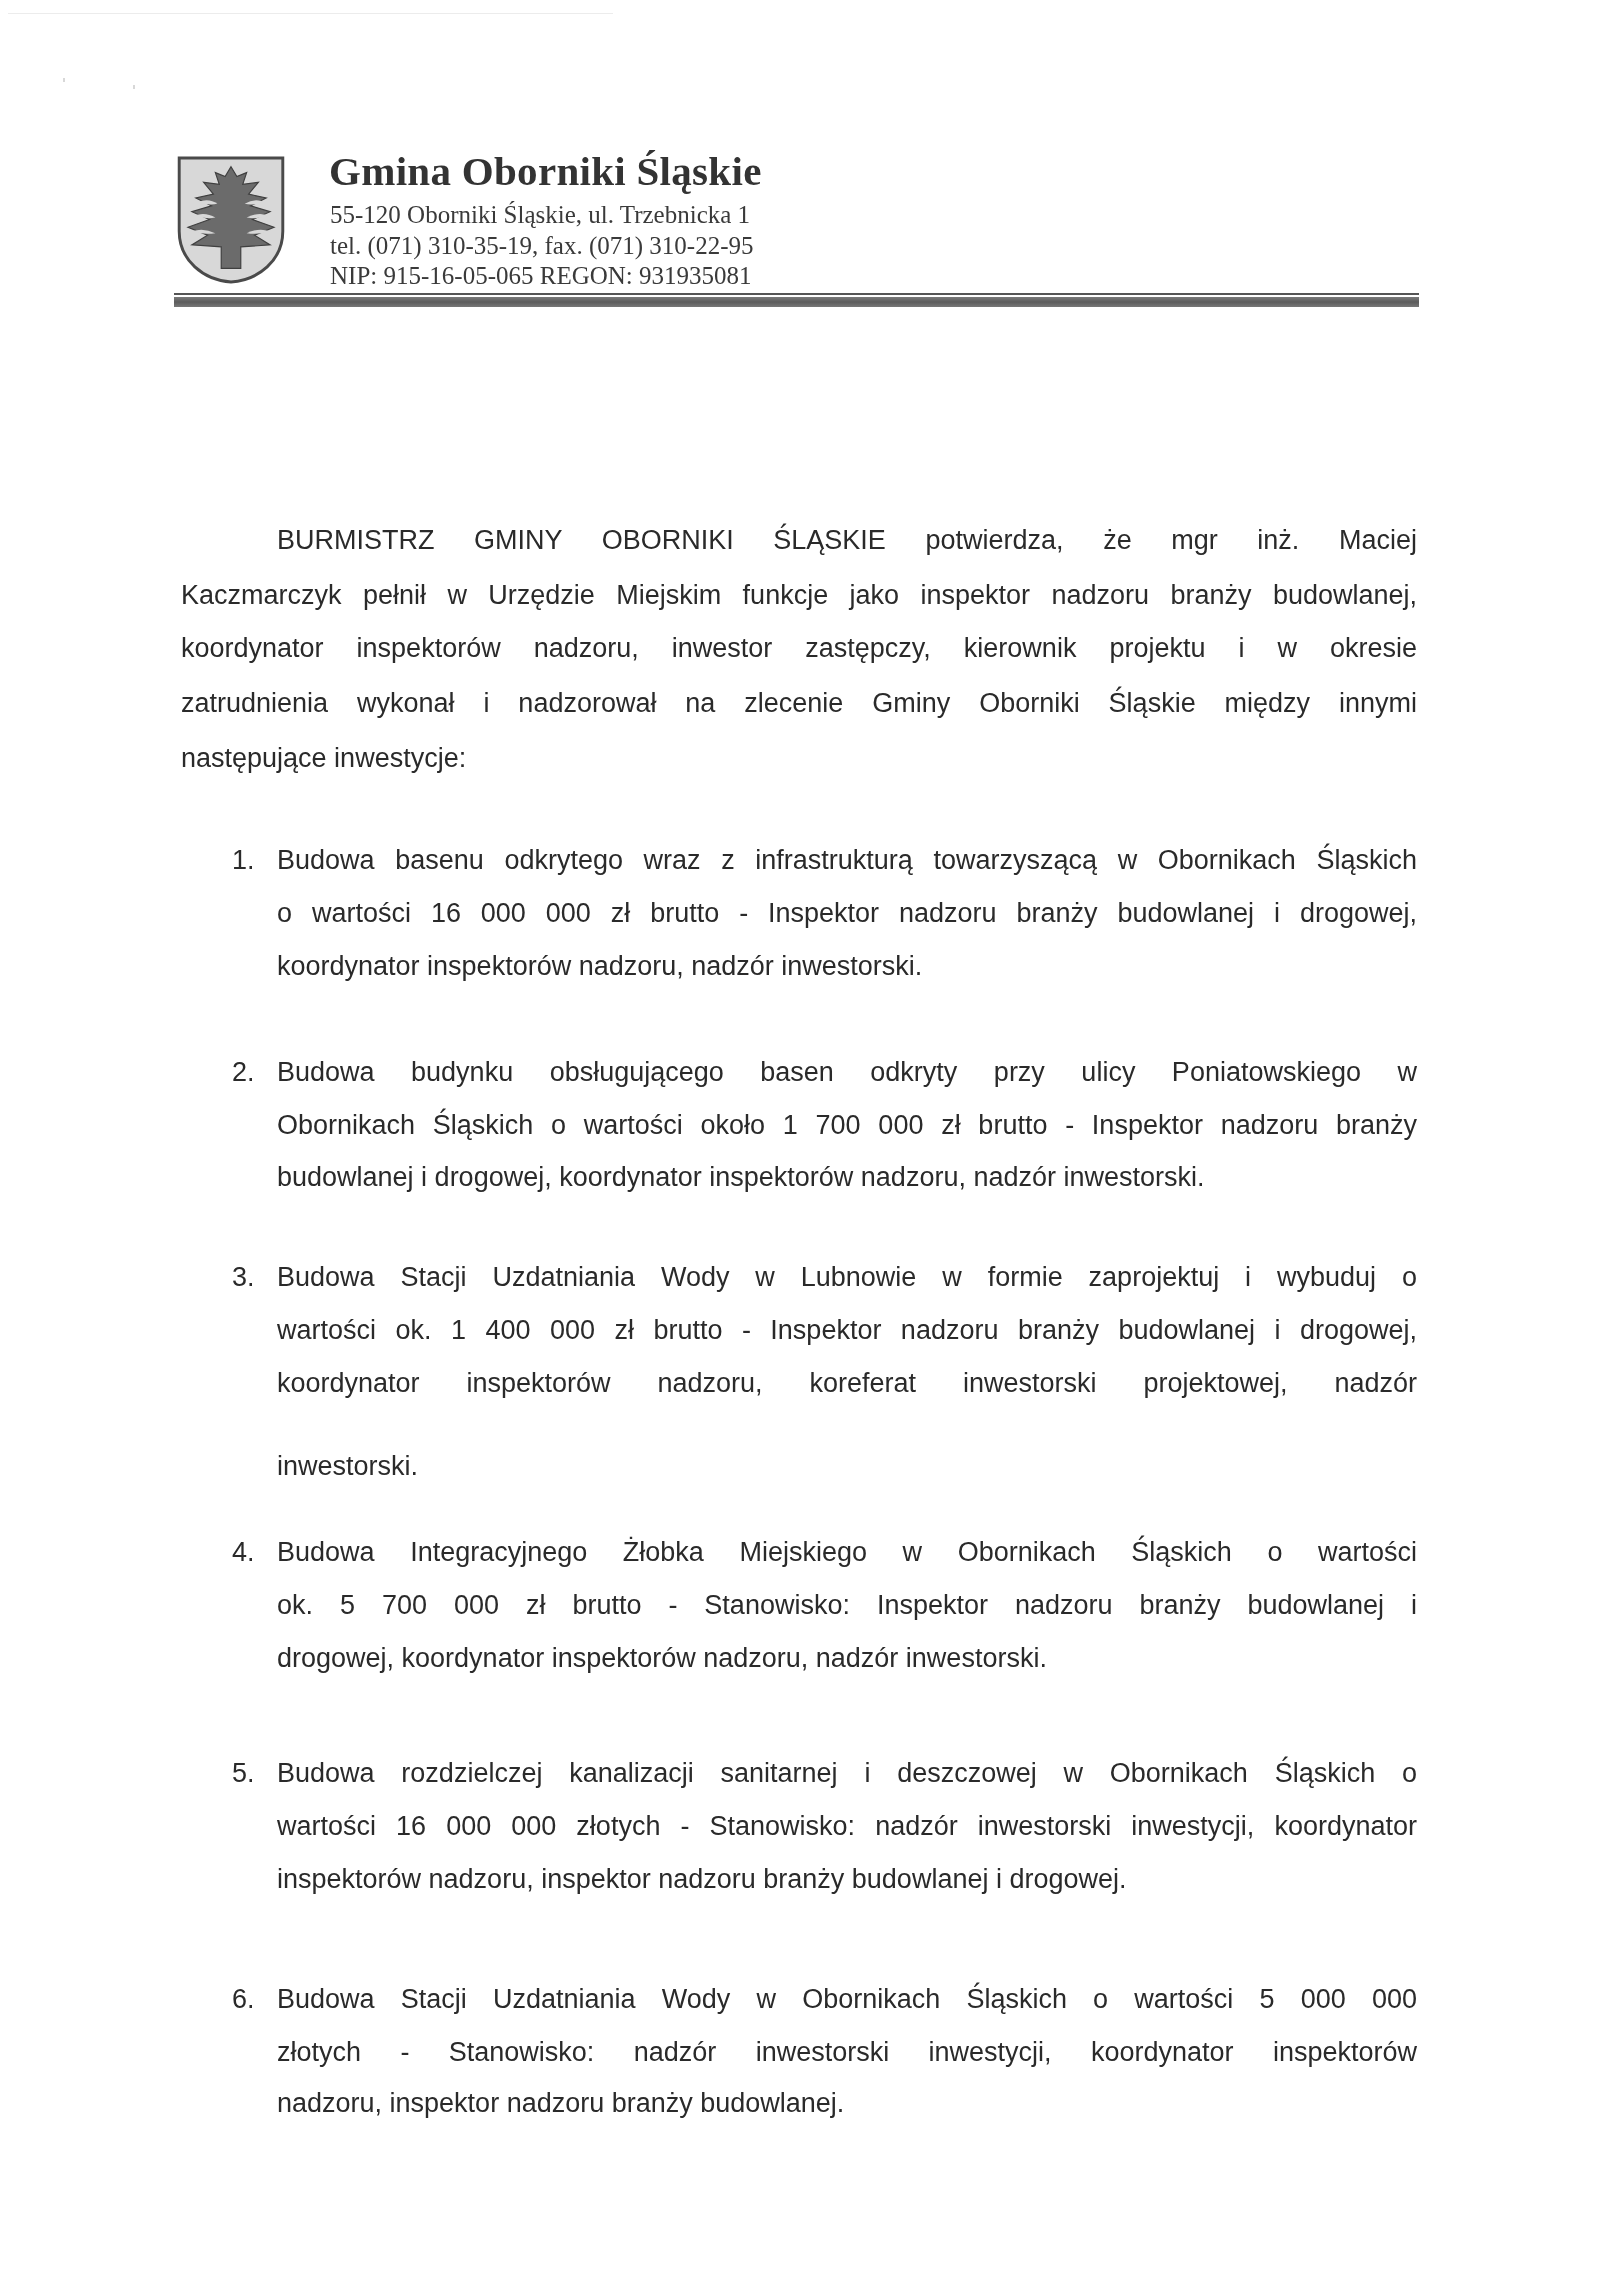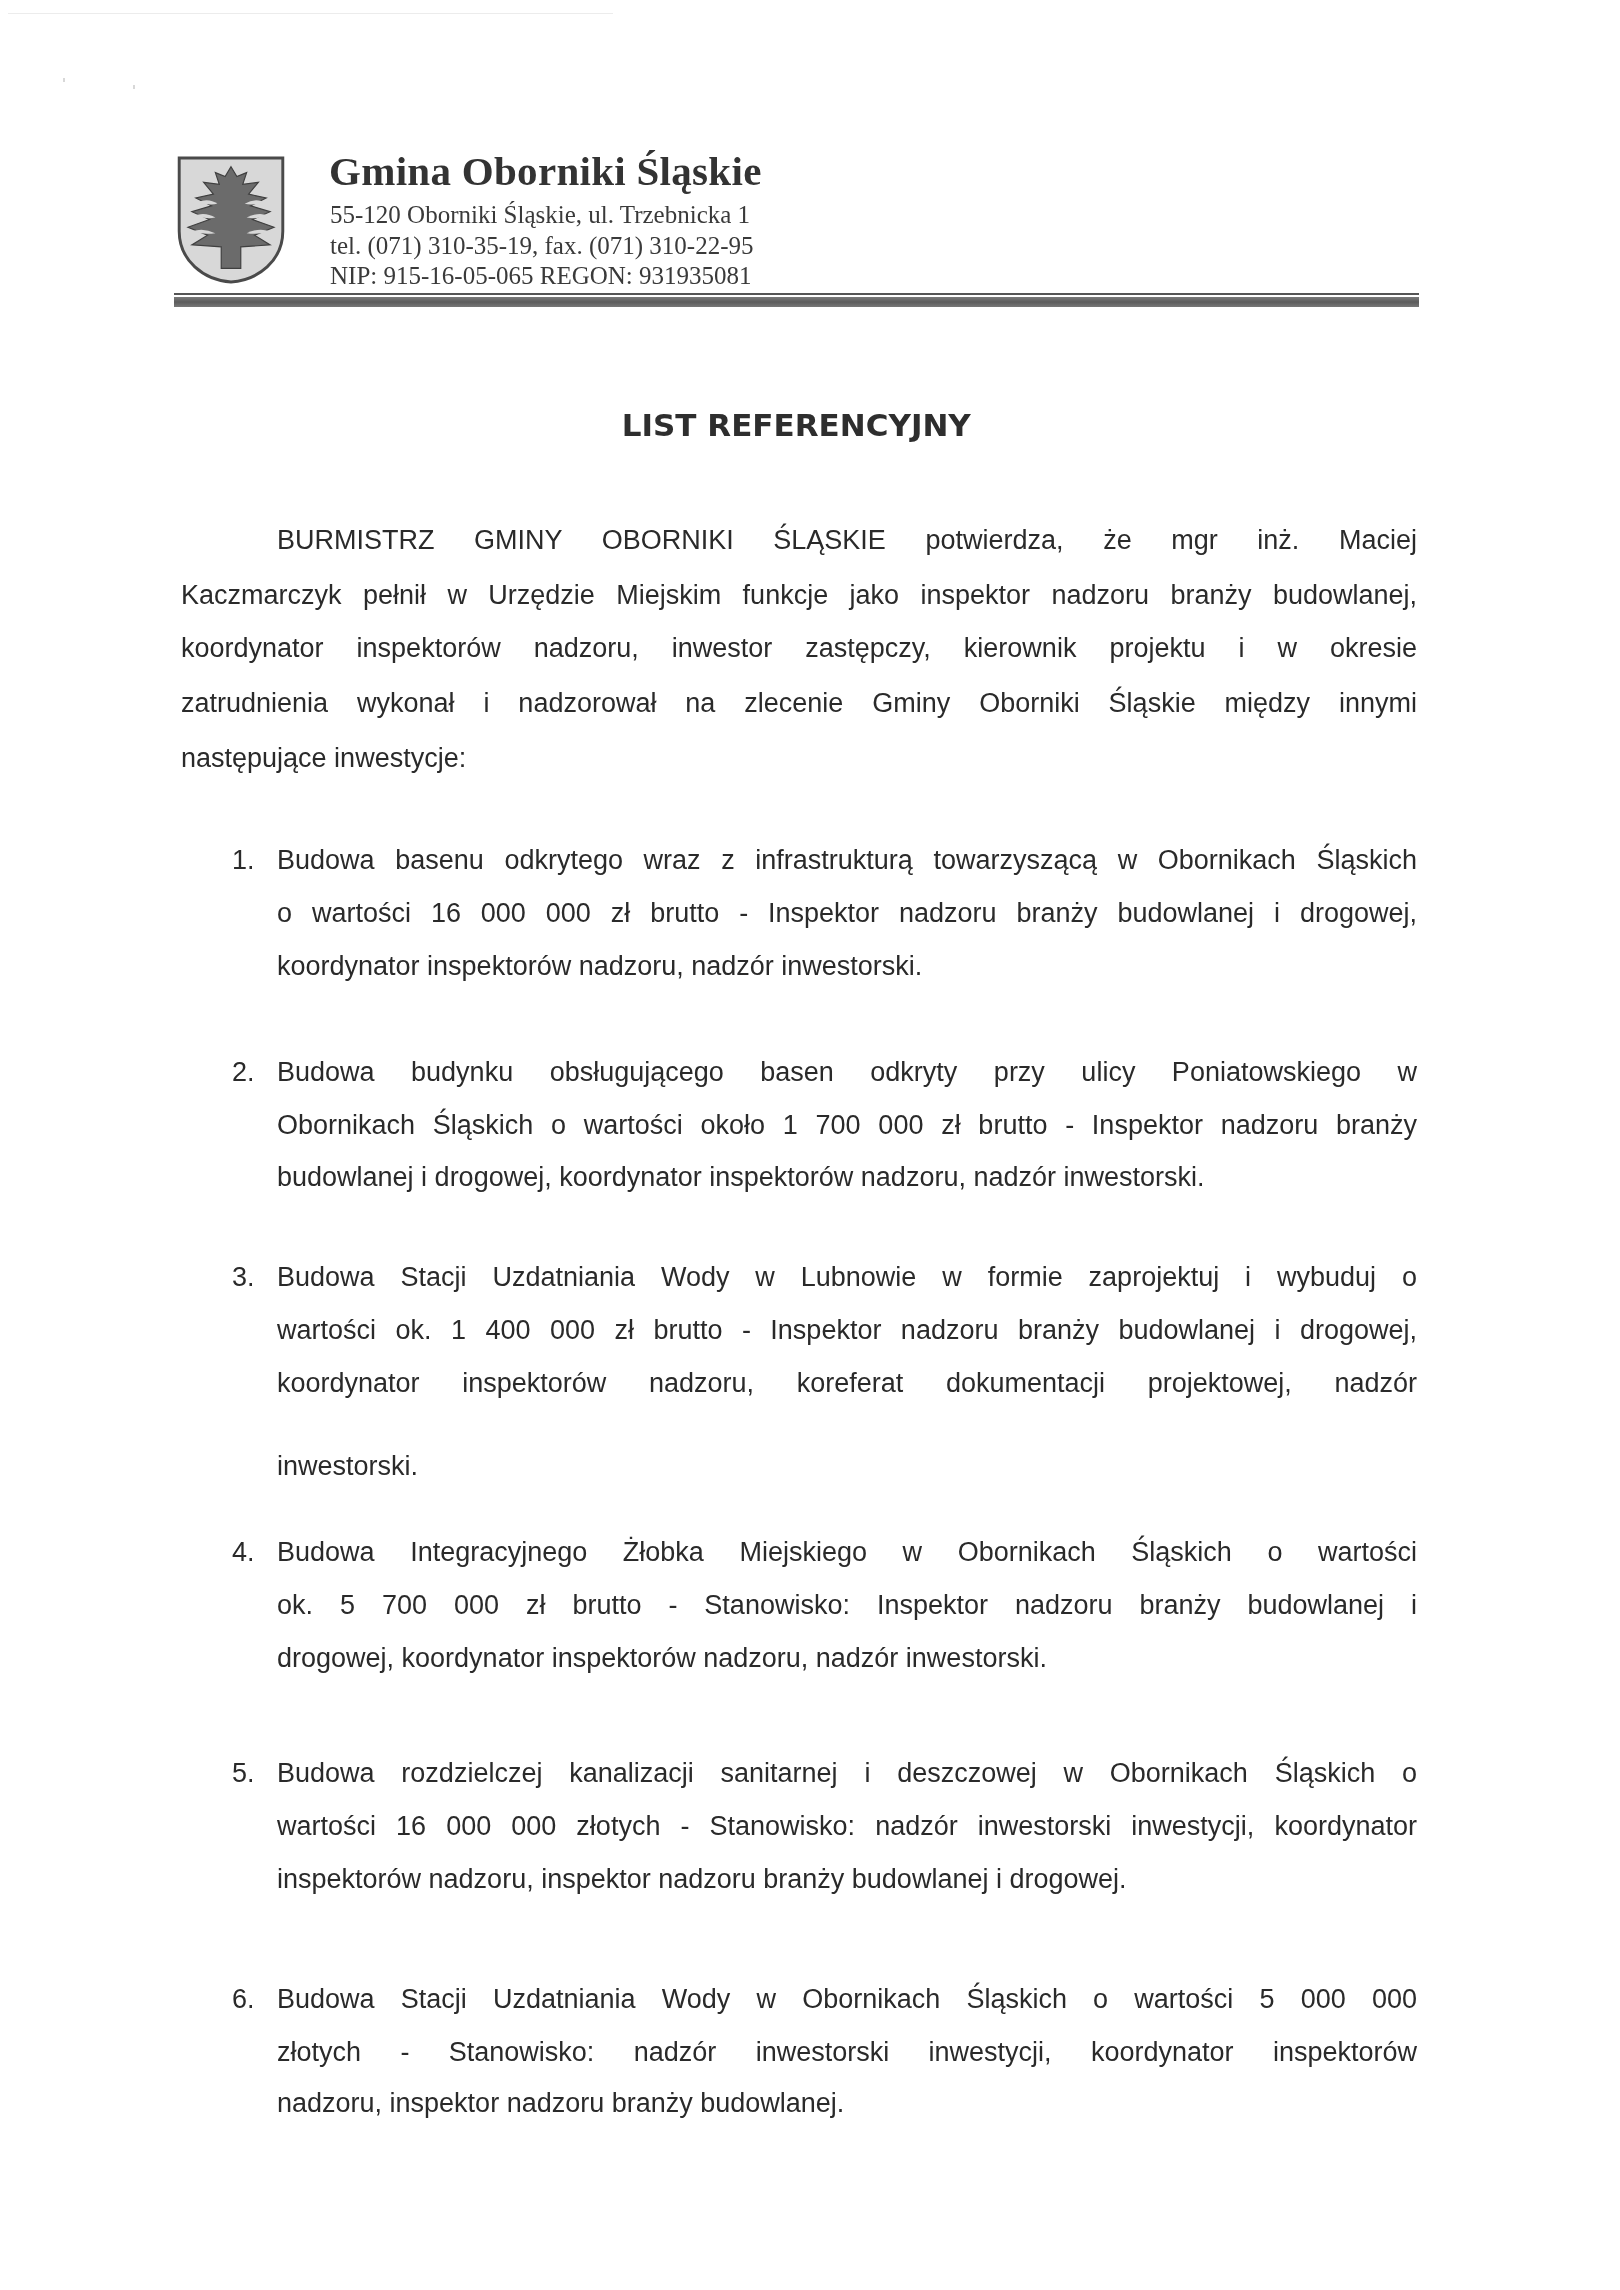--- a/index.html
+++ b/index.html
@@ -45,21 +45,20 @@
       </g>
     </svg>
     <div class="hdr-title">Gmina Oborniki Śląskie</div>
     <div class="hdr-line" style="top:200px;">55-120 Oborniki Śląskie, ul. Trzebnicka 1</div>
     <div class="hdr-line" style="top:231px;">tel. (071) 310-35-19, fax. (071) 310-22-95</div>
     <div class="hdr-line" style="top:261px;">NIP: 915-16-05-065  REGON: 931935081</div>
     <div class="rule-thin"></div>
     <div class="rule-thick"></div>
   </div>
 
-  <div class="doc-title"><span>LIST REFERENCYJNY</span></div>
 
   <div>
     <div class="ln j" style="left:277px;top:523px;width:1140px;">BURMISTRZ GMINY OBORNIKI ŚLĄSKIE potwierdza, że mgr inż. Maciej</div>
     <div class="ln j" style="left:181px;top:578px;width:1236px;">Kaczmarczyk pełnił w Urzędzie Miejskim funkcje jako inspektor nadzoru branży budowlanej,</div>
     <div class="ln j" style="left:181px;top:631px;width:1236px;">koordynator inspektorów nadzoru, inwestor zastępczy, kierownik projektu i w okresie</div>
     <div class="ln j" style="left:181px;top:686px;width:1236px;">zatrudnienia wykonał i nadzorował na zlecenie Gminy Oborniki Śląskie między innymi</div>
     <div class="ln" style="left:181px;top:741px;">następujące inwestycje:</div>
   </div>
 
   <div>
@@ -73,21 +72,21 @@
     <div class="num" style="top:1055px;">2.</div>
     <div class="ln j" style="left:277px;top:1055px;width:1140px;">Budowa budynku obsługującego basen odkryty przy ulicy Poniatowskiego w</div>
     <div class="ln j" style="left:277px;top:1108px;width:1140px;">Obornikach Śląskich o wartości około 1 700 000 zł brutto - Inspektor nadzoru branży</div>
     <div class="ln" style="left:277px;top:1160px;">budowlanej i drogowej, koordynator inspektorów nadzoru, nadzór inwestorski.</div>
   </div>
 
   <div>
     <div class="num" style="top:1260px;">3.</div>
     <div class="ln j" style="left:277px;top:1260px;width:1140px;">Budowa Stacji Uzdatniania Wody w Lubnowie w formie zaprojektuj i wybuduj o</div>
     <div class="ln j" style="left:277px;top:1313px;width:1140px;">wartości ok. 1 400 000 zł brutto - Inspektor nadzoru branży budowlanej i drogowej,</div>
-    <div class="ln j" style="left:277px;top:1366px;width:1140px;">koordynator inspektorów nadzoru, koreferat dokumentacji projektowej, nadzór</div>
+    <div class="ln j" style="left:277px;top:1366px;width:1140px;">koordynator inspektorów nadzoru, koreferat inwestorski projektowej, nadzór</div>
     <div class="ln" style="left:277px;top:1419px;margin-top:30px;">inwestorski.</div>
   </div>
 
   <div>
     <div class="num" style="top:1535px;">4.</div>
     <div class="ln j" style="left:277px;top:1535px;width:1140px;">Budowa Integracyjnego Żłobka Miejskiego w Obornikach Śląskich o wartości</div>
     <div class="ln j" style="left:277px;top:1588px;width:1140px;">ok. 5 700 000 zł brutto - Stanowisko: Inspektor nadzoru branży budowlanej i</div>
     <div class="ln" style="left:277px;top:1641px;">drogowej, koordynator inspektorów nadzoru, nadzór inwestorski.</div>
   </div>
 

